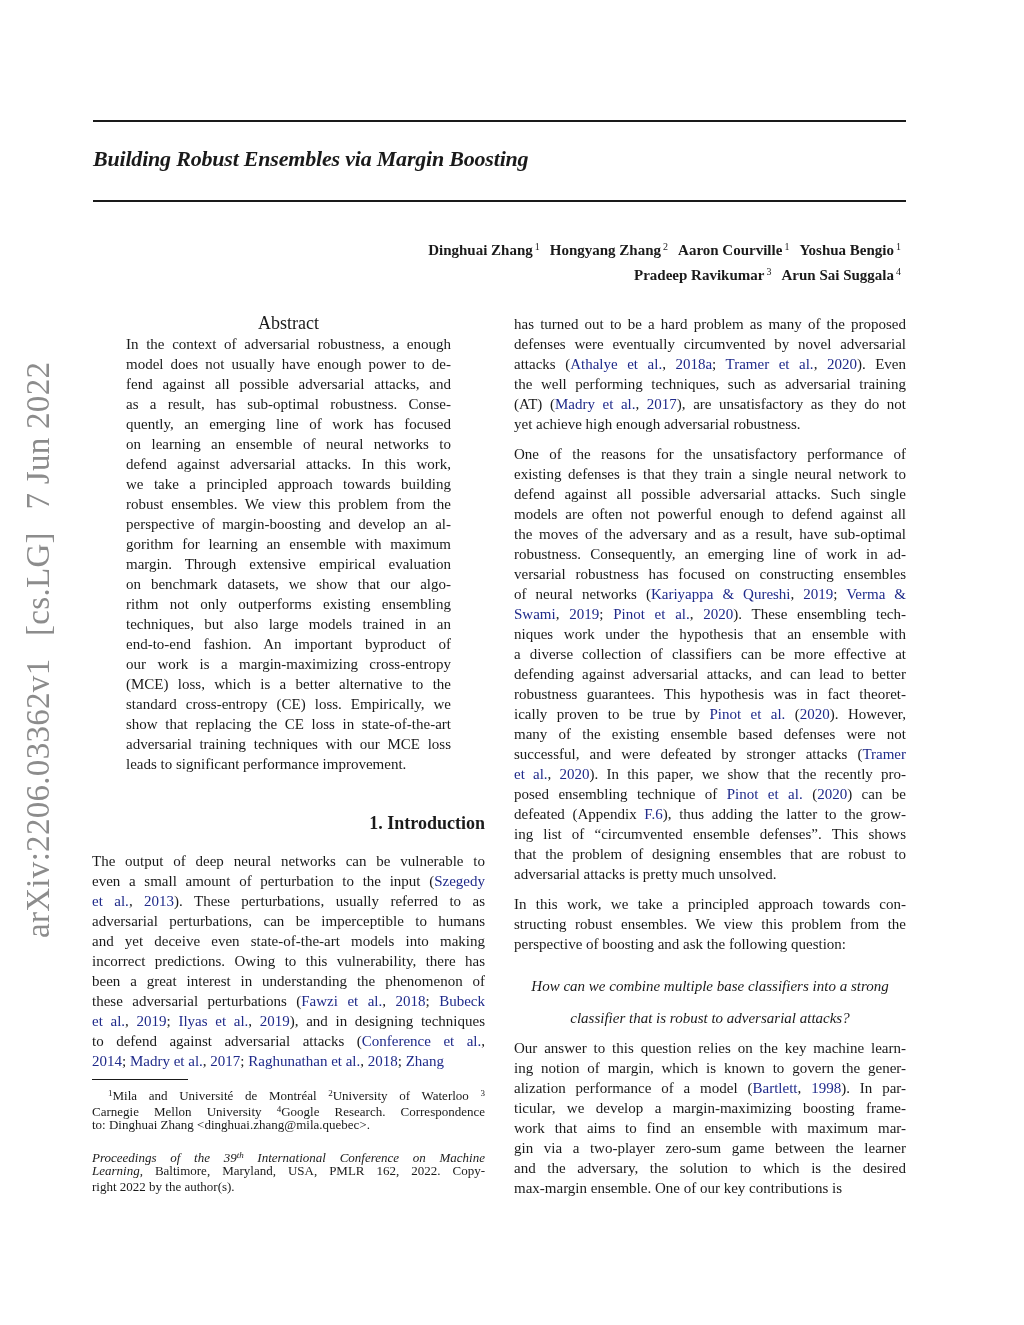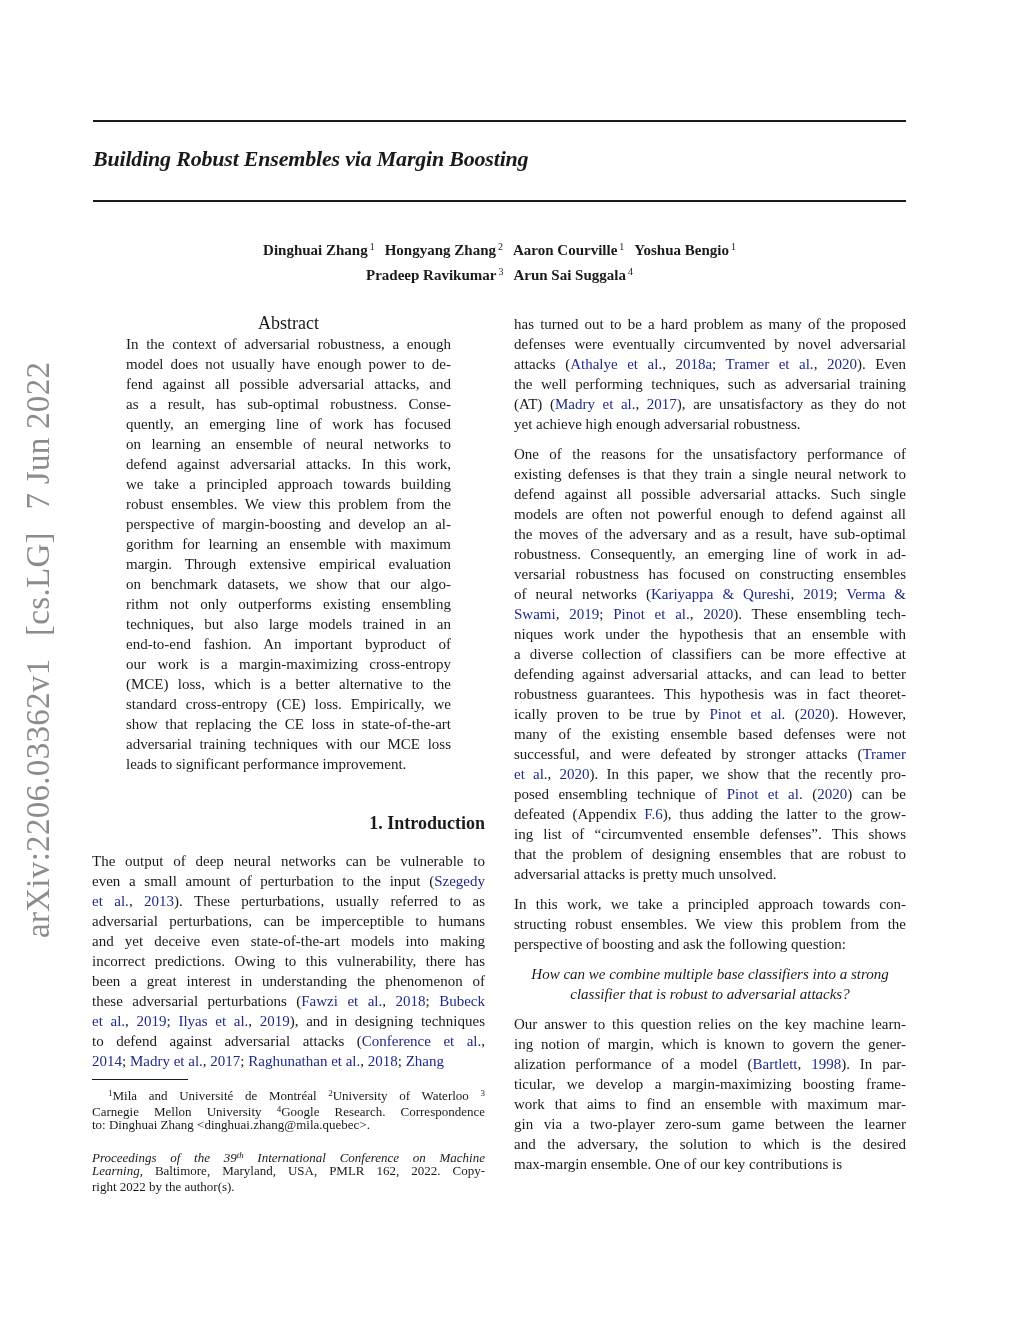--- a/index.html
+++ b/index.html
@@ -3,35 +3,35 @@
 <meta charset="utf-8">
 <style>
   html, body { margin: 0; padding: 0; background: #ffffff; }
   body { width: 1024px; height: 1325px; position: relative; overflow: hidden;
          font-family: "Liberation Serif", "DejaVu Serif", serif; color: #1a1a1a; }
   .rule { position: absolute; left: 93px; width: 813px; height: 2px; background: #1a1a1a; }
   #rule-top { top: 120px; }
   #rule-bottom { top: 200px; }
   .title { position: absolute; top: 146px; left: 93px; width: 813px; text-align: left;
            font-weight: bold; font-size: 22px; letter-spacing: -0.2px; font-style: italic; }
-  .authors { position: absolute; top: 236px; left: 93px; width: 813px; text-align: center;
+  .authors { position: absolute; top: 236px; left: 93px; width: 813px; text-align: right;
              font-weight: bold; font-size: 15px; line-height: 21px; }
   .authors .au { margin: 0 5px; }
   .authors sup { font-weight: normal; font-size: 10px; vertical-align: 5px; margin-left: 2px; }
   .arxiv { position: absolute; left: 20px; top: 938px; transform-origin: 0 0; transform: rotate(-90deg);
            font-size: 33px; color: #8c8c8c; white-space: nowrap; letter-spacing: 0.3px; }
   .arxiv span { margin-right: 14px; }
   .col { position: absolute; }
   #col-abstract { left: 126px; top: 312px; width: 325px; }
   #col-left { left: 92px; top: 812px; width: 393px; }
   #col-right { left: 514px; top: 314px; width: 392px; }
   .line { display: block; font-size: 15px; line-height: 20px; height: 20px; text-align: justify;
           text-align-last: justify; white-space: nowrap; overflow: visible; }
   .line.last { text-align-last: left; }
-  .line.center { text-align: center; text-align-last: center; }
+  .line.center { text-align: center; text-align-last: center; margin-top: 12px; }
   .abs-head { font-weight: normal; font-size: 18px; text-align: center; line-height: 22px; }
   .sec-head { font-weight: bold; font-size: 18px; line-height: 22px; margin-bottom: 17px; text-align: right; }
   .para-gap { height: 10px; }
   .link { color: #1f2a8a; }
   .ital { font-style: italic; }
   .fn-rule { width: 96px; height: 1px; background: #1a1a1a; margin: 8px 0 5px 0; }
   .fn .line { font-size: 13px; line-height: 16px; height: 16px; }
   .fn sup { font-size: 9px; vertical-align: 4px; }
   .fn-gap { height: 14px; }
 </style>

